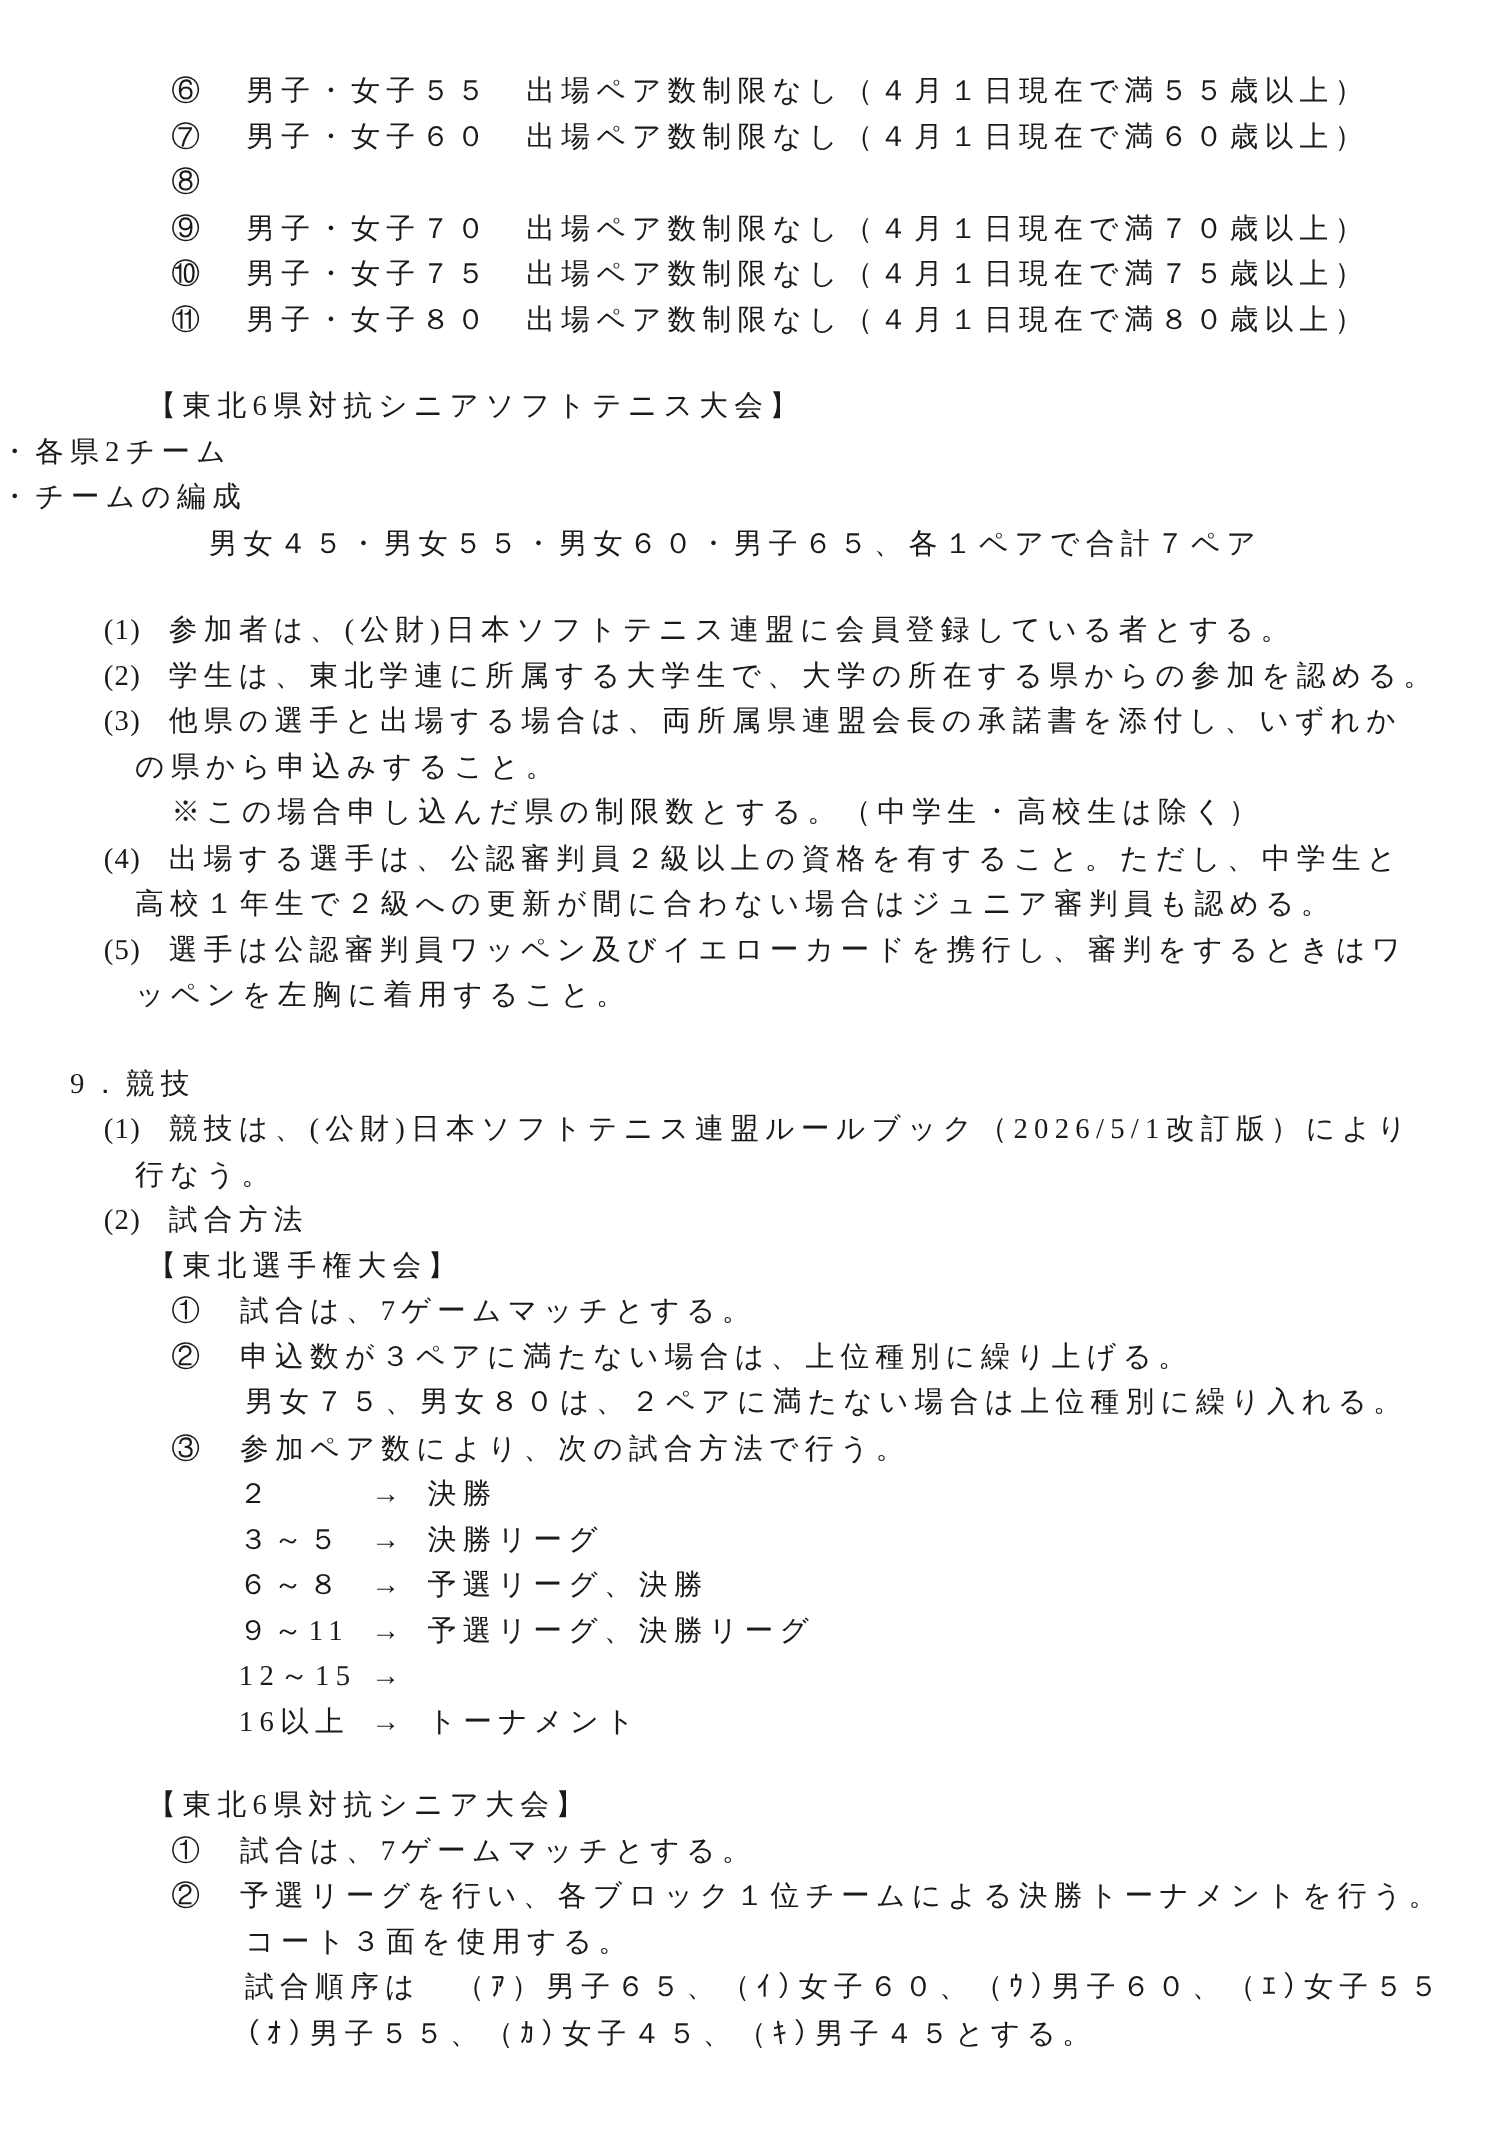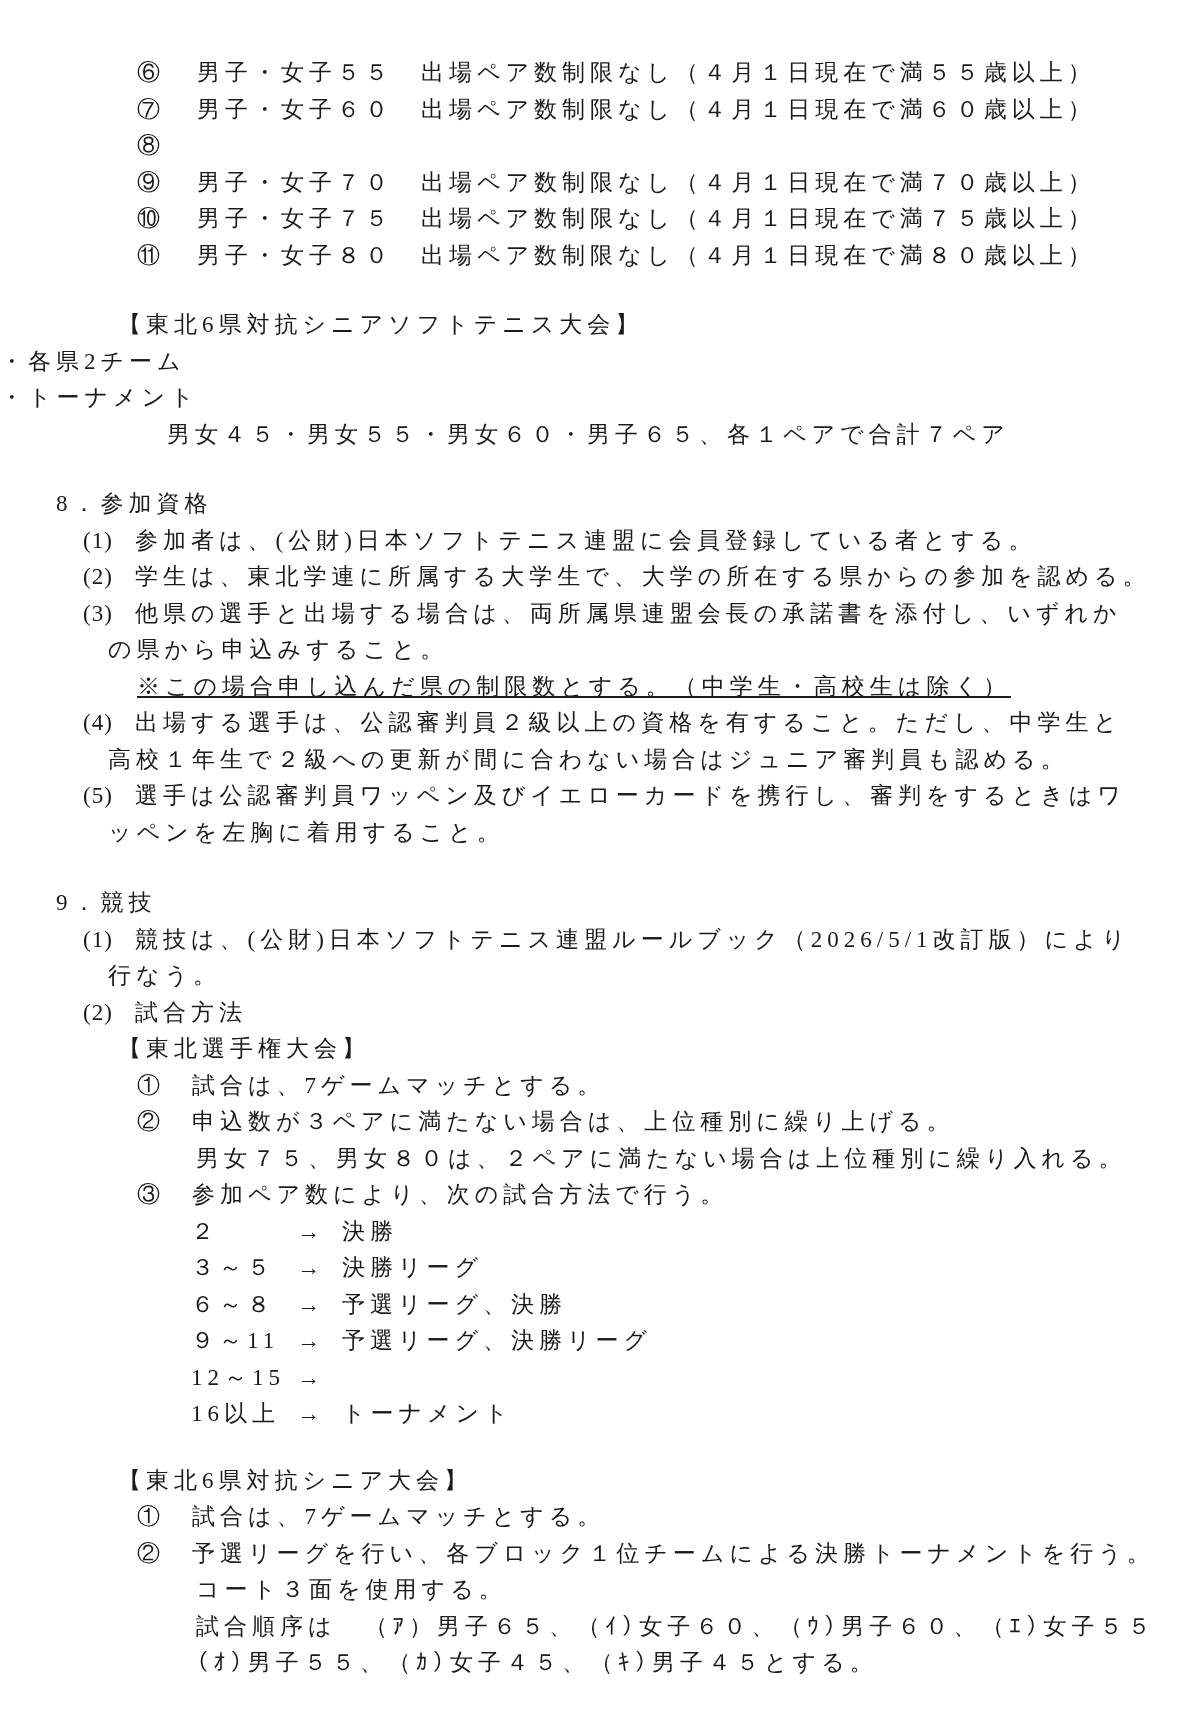--- a/index.html
+++ b/index.html
@@ -20,21 +20,21 @@
   
   .cat-row       { padding-left: 137px; }
   .cat-num       { width: 60px; flex: 0 0 auto; letter-spacing: 0; }
   .h-bracket     { padding-left: 118px; }
   .bullet        { }
   .composition   { padding-left: 167px; text-align: center; }
   .sec-heading   { padding-left: 56px; }
   .item-row      { padding-left: 83px; }
   .item-num      { width: 52px; flex: 0 0 auto; letter-spacing: 1px; }
   .cont          { padding-left: 108px; }
-  .note          { padding-left: 137px; text-decoration: underline; }
+  .note          { padding-left: 137px; }
   .circ-row      { padding-left: 137px; }
   .circ-num      { width: 55px; flex: 0 0 auto; letter-spacing: 0; }
   .circ-cont     { padding-left: 196px; }
   .method-row    { padding-left: 191px; }
   .m-range       { width: 106px; flex: 0 0 auto; }
   .m-arrow       { width: 45px; flex: 0 0 auto; }
 
   
   .block-senior-team   { margin-top: 33px; }
   .block-section8      { margin-top: 33px; }
@@ -63,26 +63,25 @@
       <span class="cat-num">⑩</span><span>男子・女子７５　出場ペア数制限なし（４月１日現在で満７５歳以上）</span>
     </div>
     <div class="line cat-row">
       <span class="cat-num">⑪</span><span>男子・女子８０　出場ペア数制限なし（４月１日現在で満８０歳以上）</span>
     </div>
   </div>
 
   <div class="block-senior-team">
     <div class="line h-bracket">【東北6県対抗シニアソフトテニス大会】</div>
     <div class="line bullet">・各県2チーム</div>
-    <div class="line bullet">・トーナメント</div>
+    <div class="line bullet">・チームの編成</div>
     <div class="line composition">男女４５・男女５５・男女６０・男子６５、各１ペアで合計７ペア</div>
   </div>
 
   <div class="block-section8">
-    <div class="line sec-heading">8．参加資格</div>
     <div class="line item-row">
       <span class="item-num">(1)</span><span>参加者は、(公財)日本ソフトテニス連盟に会員登録している者とする。</span>
     </div>
     <div class="line item-row">
       <span class="item-num">(2)</span><span>学生は、東北学連に所属する大学生で、大学の所在する県からの参加を認める。</span>
     </div>
     <div class="line item-row">
       <span class="item-num">(3)</span><span>他県の選手と出場する場合は、両所属県連盟会長の承諾書を添付し、いずれか</span>
     </div>
     <div class="line cont">の県から申込みすること。</div>

